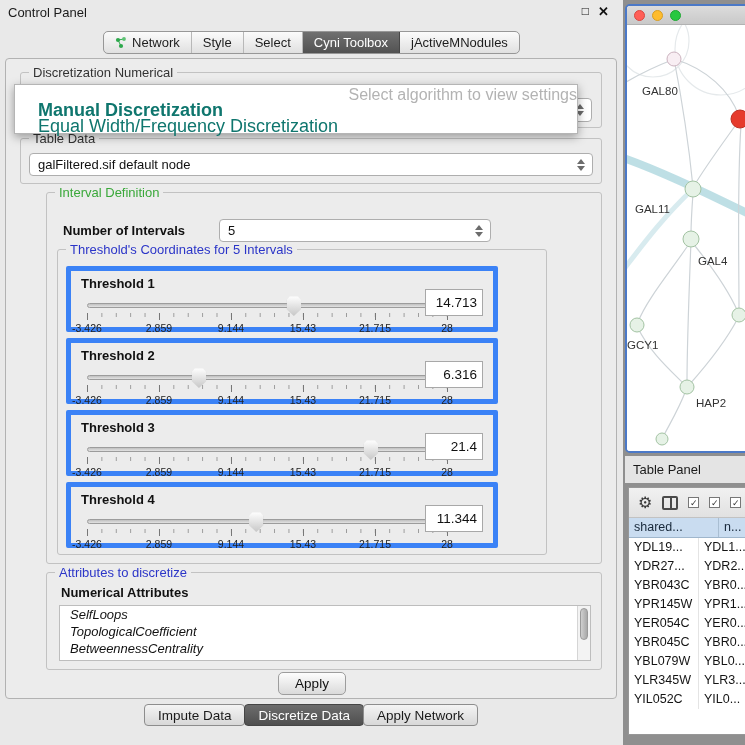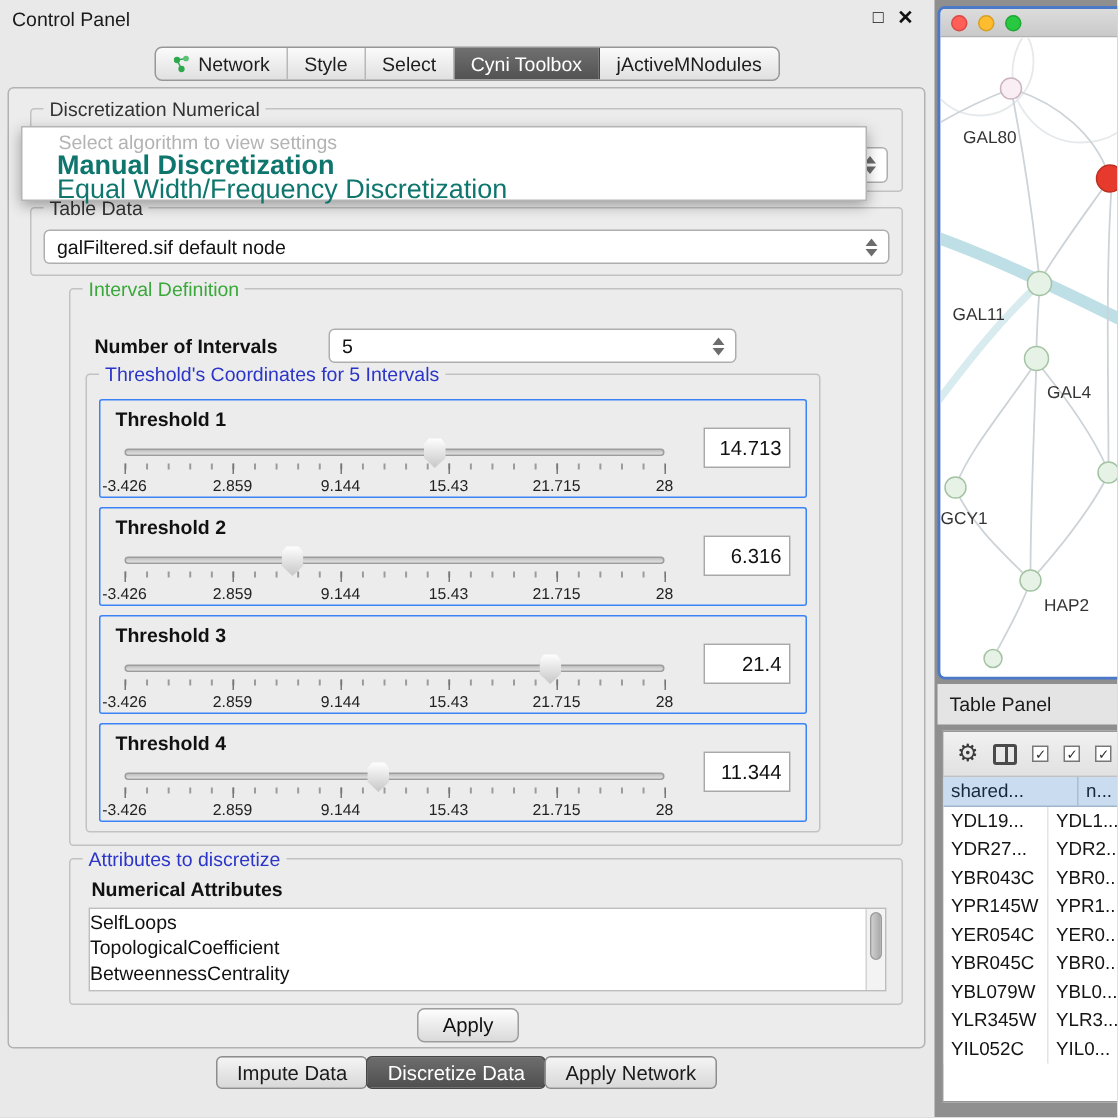--- a/index.html
+++ b/index.html
@@ -29,54 +29,54 @@
   .combo { position: absolute; background: #fff; border: 1px solid #aeaeae; border-radius: 4px; font-size: 13px; color: #111; line-height: 21px; padding-left: 8px; overflow: hidden; }
   .updown { position: absolute; right: 6px; top: 50%; transform: translateY(-50%); width: 9px; height: 12px; }
   .updown::before { content: ''; position: absolute; left: 0; top: 0; border-left: 4.5px solid transparent; border-right: 4.5px solid transparent; border-bottom: 5px solid #6c6c6c; }
   .updown::after { content: ''; position: absolute; left: 0; bottom: 0; border-left: 4.5px solid transparent; border-right: 4.5px solid transparent; border-top: 5px solid #6c6c6c; }
 
   
   .algo-group { left: 14px; top: 13px; width: 582px; height: 56px; }
   .algo-combo { left: 22px; top: 39px; width: 564px; height: 24px; }
 
   .popup { position: absolute; left: 8px; top: 25px; width: 564px; height: 50px; background: #fff; border: 1px solid #b5b5b5; box-shadow: 0 3px 9px rgba(0,0,0,.35); z-index: 40; }
-  .popup .ph { display: block; text-align: left; color: #b3b3b3; font-size: 13px; line-height: 15px; padding-top: 2px; padding-left: 24px; }
+  .popup .ph { display: block; text-align: right; color: #b3b3b3; font-size: 16px; line-height: 15px; padding-top: 2px; padding-left: 24px; }
   .popup .opt { display: block; font-size: 18px; line-height: 16px; padding-left: 23px; color: #0f766e; }
   .popup .opt.first { font-weight: bold; }
 
   .tdata-group { left: 14px; top: 79px; width: 582px; height: 46px; }
   .tdata-combo { left: 8px; top: 14px; width: 564px; height: 23px; }
 
   
   .interval-group { left: 40px; top: 133px; width: 556px; height: 372px; }
   .num-label { position: absolute; left: 16px; top: 30px; font-size: 13px; font-weight: bold; color: #111; }
   .num-combo { left: 172px; top: 26px; width: 272px; height: 23px; }
 
   .thr-group { left: 10px; top: 56px; width: 490px; height: 306px; }
-  .thr-panel { position: absolute; left: 8px; width: 472px; height: 66px; border: 1px solid #3b82f6; border-radius: 2px; }
+  .thr-panel { position: absolute; left: 8px; width: 432px; height: 66px; border: 5px solid #3b82f6; border-radius: 2px; }
   .thr-panel .tlabel { position: absolute; left: 10px; top: 5px; font-size: 13px; font-weight: bold; color: #111; }
   .slider { position: absolute; left: 16px; top: 24px; width: 360px; height: 40px; }
   .track { position: absolute; left: 0; top: 8px; width: 100%; height: 5px; background: linear-gradient(#c0c0c0, #e2e2e2); border: 1px solid #9c9c9c; border-radius: 3px; }
   .thumb { position: absolute; top: -8px; width: 15px; height: 20px; transform: translateX(-50%); }
   .thumb::before { content: ''; position: absolute; inset: 0; background: linear-gradient(#ffffff, #c7c7c7); clip-path: polygon(50% 100%, 2% 66%, 2% 20%, 22% 2%, 78% 2%, 98% 20%, 98% 66%); filter: drop-shadow(0 0 1px #777); }
   .ticks { position: absolute; left: 0; top: 18px; width: 100%; height: 7px; background-image: linear-gradient(to right, #9a9a9a 1px, transparent 1px); background-size: 4% 4px; background-repeat: repeat-x; }
   .ticks i { position: absolute; top: 0; width: 1px; height: 7px; background: #777; }
   .ticks i:nth-of-type(1){left:0%} .ticks i:nth-of-type(2){left:20%} .ticks i:nth-of-type(3){left:40%}
   .ticks i:nth-of-type(4){left:60%} .ticks i:nth-of-type(5){left:80%} .ticks i:nth-of-type(6){left:100%}
   .scale { position: absolute; left: 0; top: 27px; width: 100%; height: 13px; font-size: 10.5px; color: #222; }
   .scale span { position: absolute; transform: translateX(-50%); white-space: nowrap; }
   .scale span:nth-child(1){left:0%} .scale span:nth-child(2){left:20%} .scale span:nth-child(3){left:40%}
   .scale span:nth-child(4){left:60%} .scale span:nth-child(5){left:80%} .scale span:nth-child(6){left:100%}
   .vbox { position: absolute; right: 10px; top: 18px; width: 58px; height: 27px; border: 1px solid #a8a8a8; background: #fff; font: 13.5px "Liberation Sans", sans-serif; text-align: right; padding-right: 5px; color: #111; }
 
   
   .attr-group { left: 40px; top: 513px; width: 556px; height: 98px; }
   .attr-title { position: absolute; left: 14px; top: 12px; font-size: 13px; font-weight: bold; color: #111; }
   .attr-list { position: absolute; left: 12px; top: 32px; width: 532px; height: 56px; background: #fff; border: 1px solid #bdbdbd; overflow: hidden; font-size: 13px; color: #111; }
-  .attr-list .item { line-height: 17px; white-space: nowrap; }
+  .attr-list .item { line-height: 17px; padding-left: 10px; white-space: nowrap; font-style: italic; }
   .vscroll { position: absolute; right: 0; top: 0; bottom: 0; width: 13px; background: #f3f3f3; border-left: 1px solid #d5d5d5; }
   .vscroll .vthumb { position: absolute; left: 2px; top: 2px; width: 8px; height: 32px; background: linear-gradient(90deg,#cfcfcf,#a9a9a9); border-radius: 4px; border: 1px solid #9a9a9a; }
 
   .apply-btn { position: absolute; left: 272px; top: 613px; width: 68px; height: 23px; border: 1px solid #9d9d9d; border-radius: 5px; background: linear-gradient(#fdfdfd, #dadada); font-size: 13.5px; color: #111; text-align: center; line-height: 21px; }
 
   .bottom-tabs { position: absolute; left: 0; top: 704px; width: 623px; display: flex; justify-content: center; }
   .btab { height: 22px; padding: 0 13px; display: flex; align-items: center; font-size: 13.5px; color: #1a1a1a; border: 1px solid #8d8d8d; border-radius: 4px; background: linear-gradient(#f4f4f4, #d8d8d8); margin-left: -1px; }
   .btab.selected { background: linear-gradient(#6d6d6d, #4f4f4f); color: #fff; border-color: #454545; }
 
   

